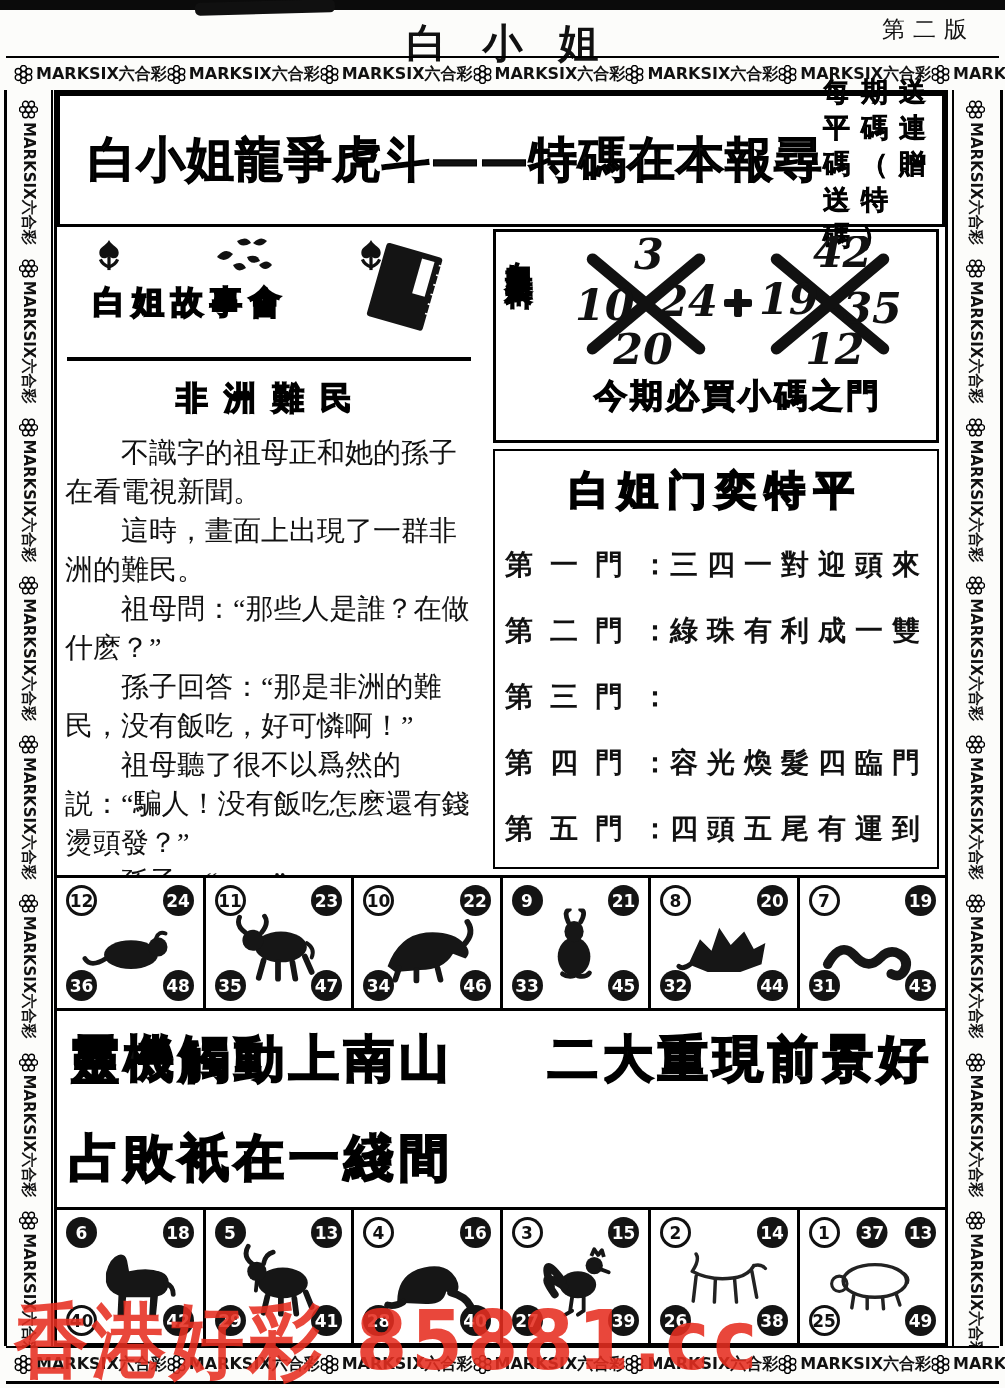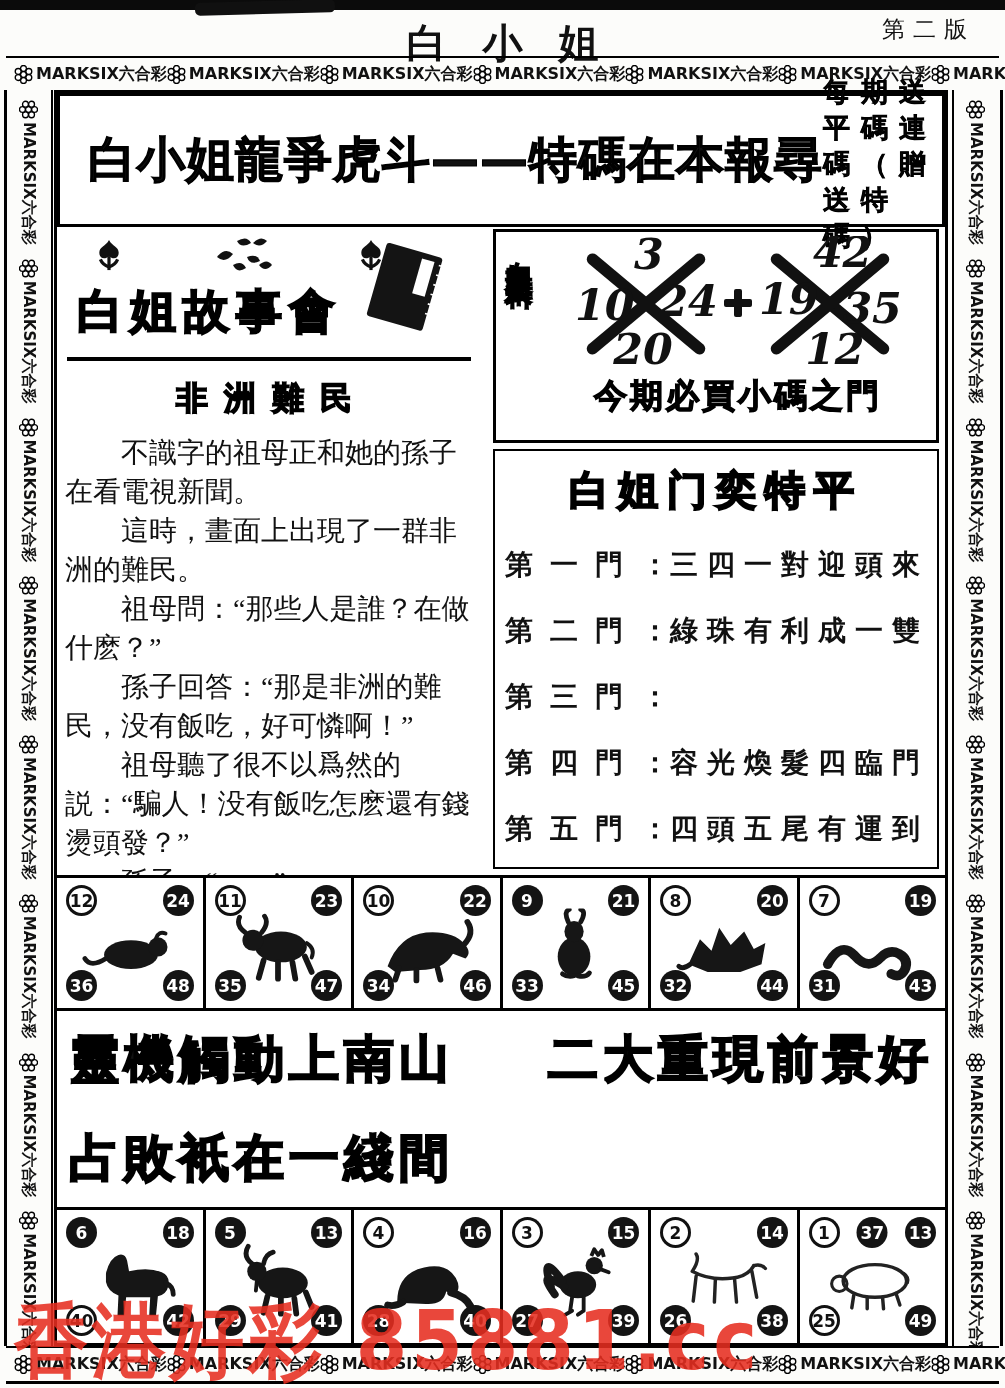--- a/index.html
+++ b/index.html
@@ -46,22 +46,22 @@
 
   .cols{flex:0 0 648px;display:flex;overflow:hidden;}
   .leftcol{width:508px;box-sizing:border-box;padding:8px 10px 0 8px;}
   .rightcol{flex:1;box-sizing:border-box;padding:2px 6px 0 4px;}
 
   
   .story-head{position:relative;height:118px;}
   .tulip{position:absolute;top:2px;}
   .tulip.t1{left:30px;} .tulip.t2{left:292px;}
   .leaves{position:absolute;left:142px;top:-4px;}
-  .story-section-title{position:absolute;left:12px;top:46px;font-family:"DejaVu Sans",sans-serif;
-            font-weight:bold;font-size:46px;letter-spacing:7px;-webkit-text-stroke:2px #000;white-space:nowrap;}
+  .story-section-title{position:absolute;left:28px;top:46px;font-family:"DejaVu Sans",sans-serif;
+            font-weight:bold;font-size:32px;letter-spacing:7px;-webkit-text-stroke:2px #000;white-space:nowrap;}
   .book{position:absolute;right:26px;top:2px;}
   .story-divider{border-bottom:4px solid #000;margin:4px 8px 0 2px;}
   .story-title{text-align:center;font-family:"DejaVu Sans",sans-serif;font-weight:bold;font-size:32px;
                letter-spacing:16px;margin:16px 0 12px;-webkit-text-stroke:1.5px #000;}
   .story-par{margin:0;font-size:28px;line-height:39px;text-indent:2em;}
 
   
   .tips-box{border:3px solid #000;height:214px;box-sizing:border-box;position:relative;
             padding:4px 2px 4px 46px;}
   .vlabel{position:absolute;left:5px;top:8px;writing-mode:vertical-rl;text-orientation:upright;

